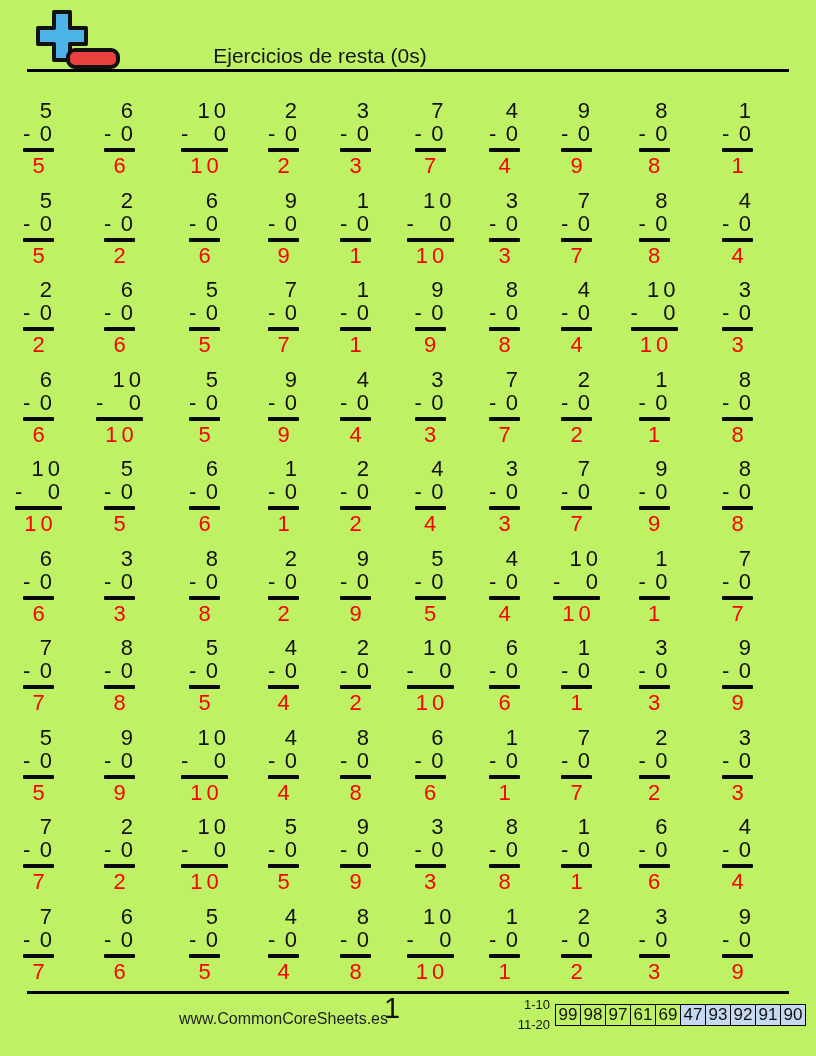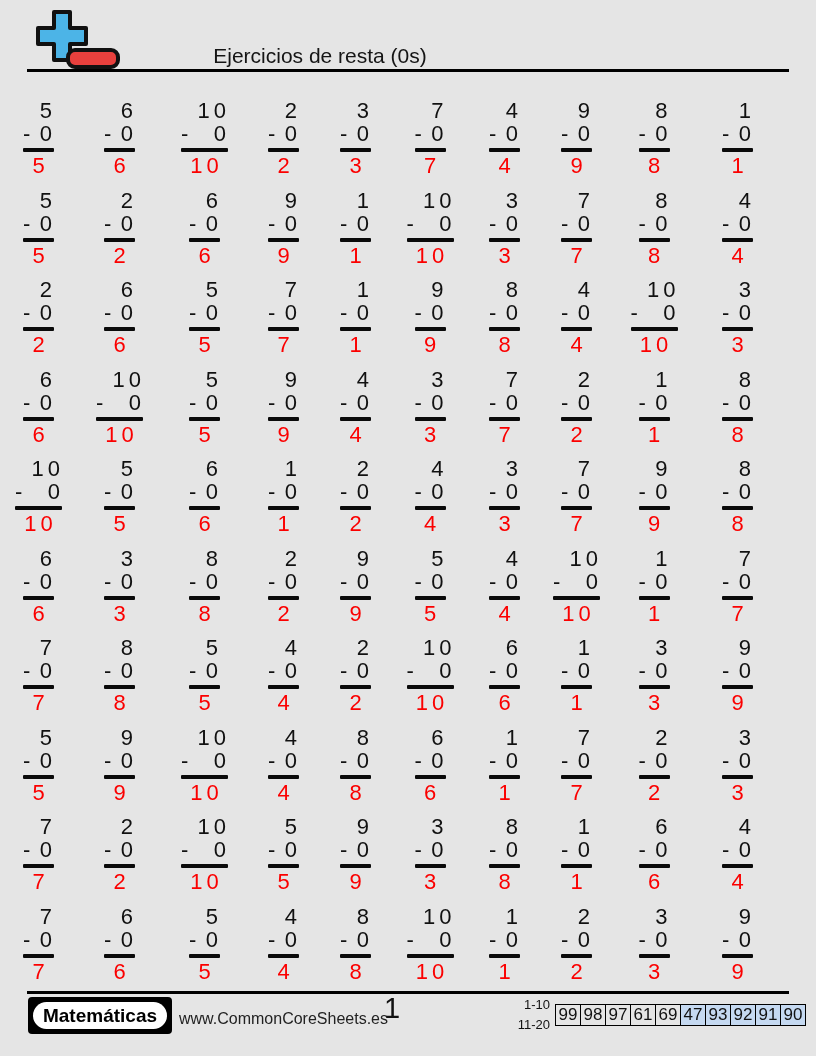--- a/index.html
+++ b/index.html
@@ -1,18 +1,18 @@
 <!DOCTYPE html>
 <html style="--answer-red: #fb0000; --table-highlight: #c5d9f1; --logo-blue: #4cb4e7; --logo-red: #e8403d; --outline-black: #111111;"><head>
 <meta charset="utf-8">
 <style>
   html,body { margin:0; padding:0; background:#ffffff; }
   .page {
     position:relative; width:816px; height:1056px; margin:0 auto;
-    background:#e5e5e5; font-family:"Liberation Sans", sans-serif; color:#111;
+    background:#bef264; font-family:"Liberation Sans", sans-serif; color:#111;
     overflow:hidden;
   }
   
   .logo { position:absolute; left:26px; top:6px; width:104px; height:66px; }
   .title {
     position:absolute; top:44px; left:0; width:640px; text-align:center;
     font-size:21px; color:#151515;
   }
   .name-area { position:absolute; top:46px; right:26px; font-size:17px; white-space:nowrap; }
   .name-area .label { color:#111; }
@@ -1170,23 +1170,20 @@
             <span>-</span>
             <span>0</span>
           </div>
           <div class="rule"></div>
           <div class="ans">9</div>
         </div>
       </div>
     </div>
 
   <div class="footer-rule"></div>
-  <div class="badge">
-    <div class="badge-oval">Matemáticas</div>
-  </div>
   <div class="website">www.CommonCoreSheets.es</div>
   <div class="pagenum">1</div>
   <div class="score">
     <div class="score-labels">
         <div>1-10</div>
         <div>11-20</div>
       </div>
     <table class="score-table">
         <tbody>
           <tr>

